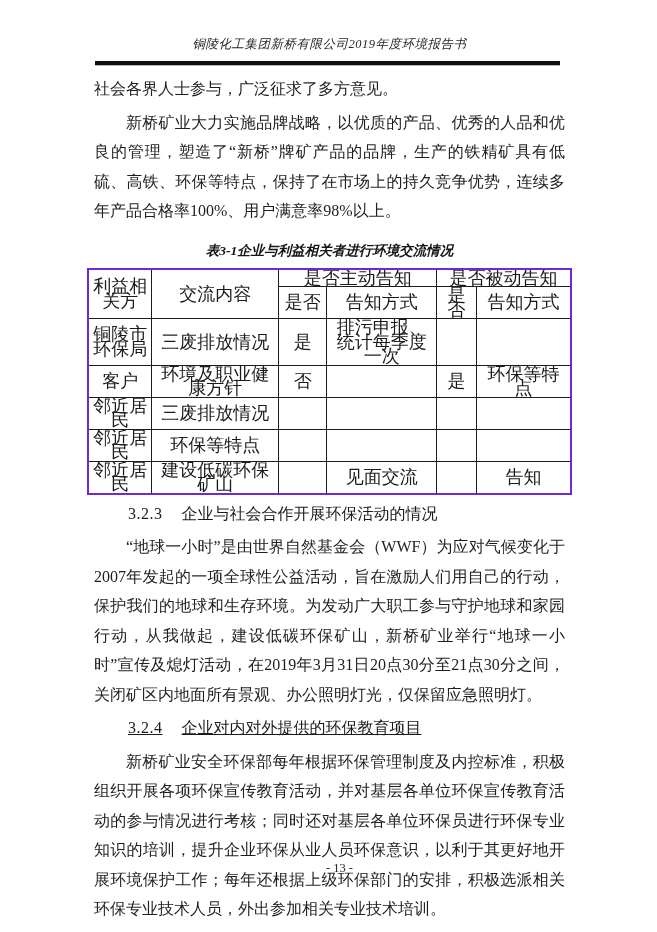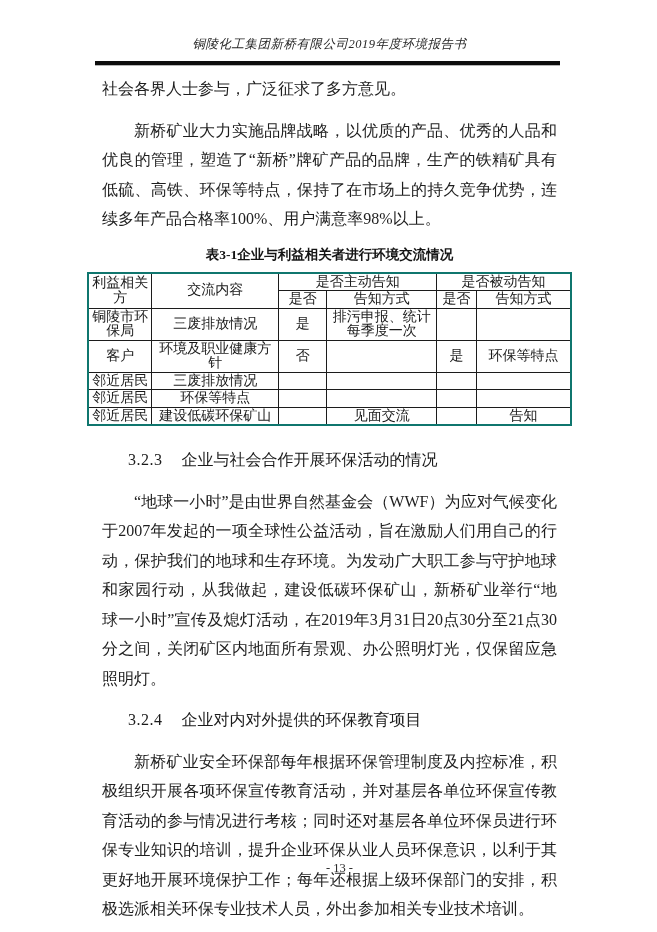--- a/index.html
+++ b/index.html
@@ -22,46 +22,47 @@
     font-style:italic;
   }
   .header-rule {
     height:4px;
     background:#0d0d0d;
     border-bottom:1px solid #b5b5b5;
     margin:9px 9px 0 5px;
   }
 
   p.body-par {
-    margin:12px;
+    margin:4px;
     font-size:16px;
     line-height:29.5px;
     text-align:justify;
     color:#1e1e1e;
   }
   p.first-par { margin-top:8px; }
   .indent { text-indent:2em; }
 
   .tbl-title {
     text-align:center;
     font-weight:bold;
     font-size:13.5px;
     line-height:18px;
-    margin-top:7px;
+    margin-top:16px;
     color:#141414;
+    font-style:italic;
   }
 
   table.comm-table {
     border-collapse:collapse;
     table-layout:fixed;
     width:calc(100% + 6px);
     margin-left:-3px;
     margin-top:8px;
-    border:2px solid #0f766e;
-    font-size:14px;
+    border:2px solid #6d28d9;
+    font-size:18px;
   }
   .comm-table th, .comm-table td {
     border:1px solid #1c1c1c;
     text-align:center;
     vertical-align:middle;
     font-weight:normal;
     padding:1px 2px;
     line-height:14.5px;
     color:#1a1a1a;
     overflow:hidden;
@@ -74,22 +75,22 @@
   .comm-table tbody tr.r4 { height:16px; }
 
   .sec-heading {
     font-size:16px;
     line-height:29.5px;
     padding-left:38px;
     color:#1b1b1b;
     text-align:left;
   }
   .sec-heading .sec-num { margin-right:19px; letter-spacing:0.5px; }
-  .h323 { margin-top:19px; }
-  .h324 { margin-top:0; }
+  .h323 { margin-top:4px; }
+  .h324 { margin-top:0;text-decoration:underline; }
   .h325 { margin-top:6px; }
 
   .footer {
     position:absolute;
     left:0; right:0; top:861px;
     text-align:center;
     font-size:12.5px;
     color:#262626;
     padding-left:22px;
   }

